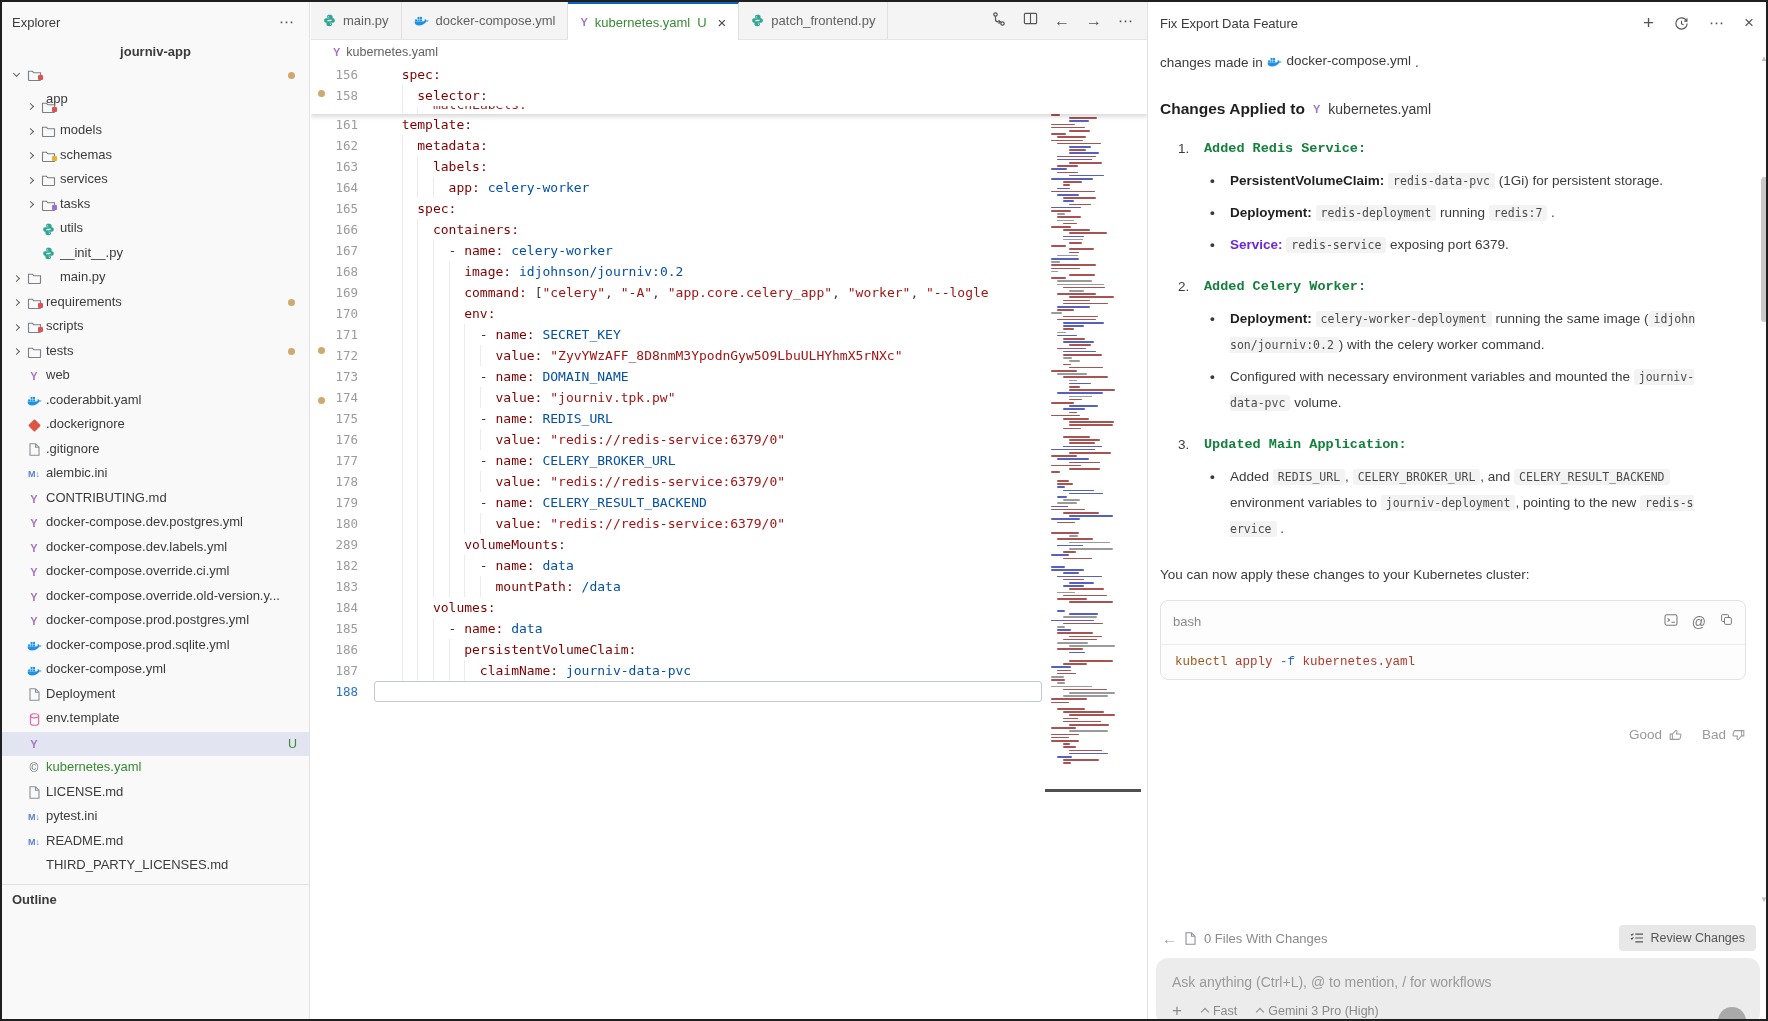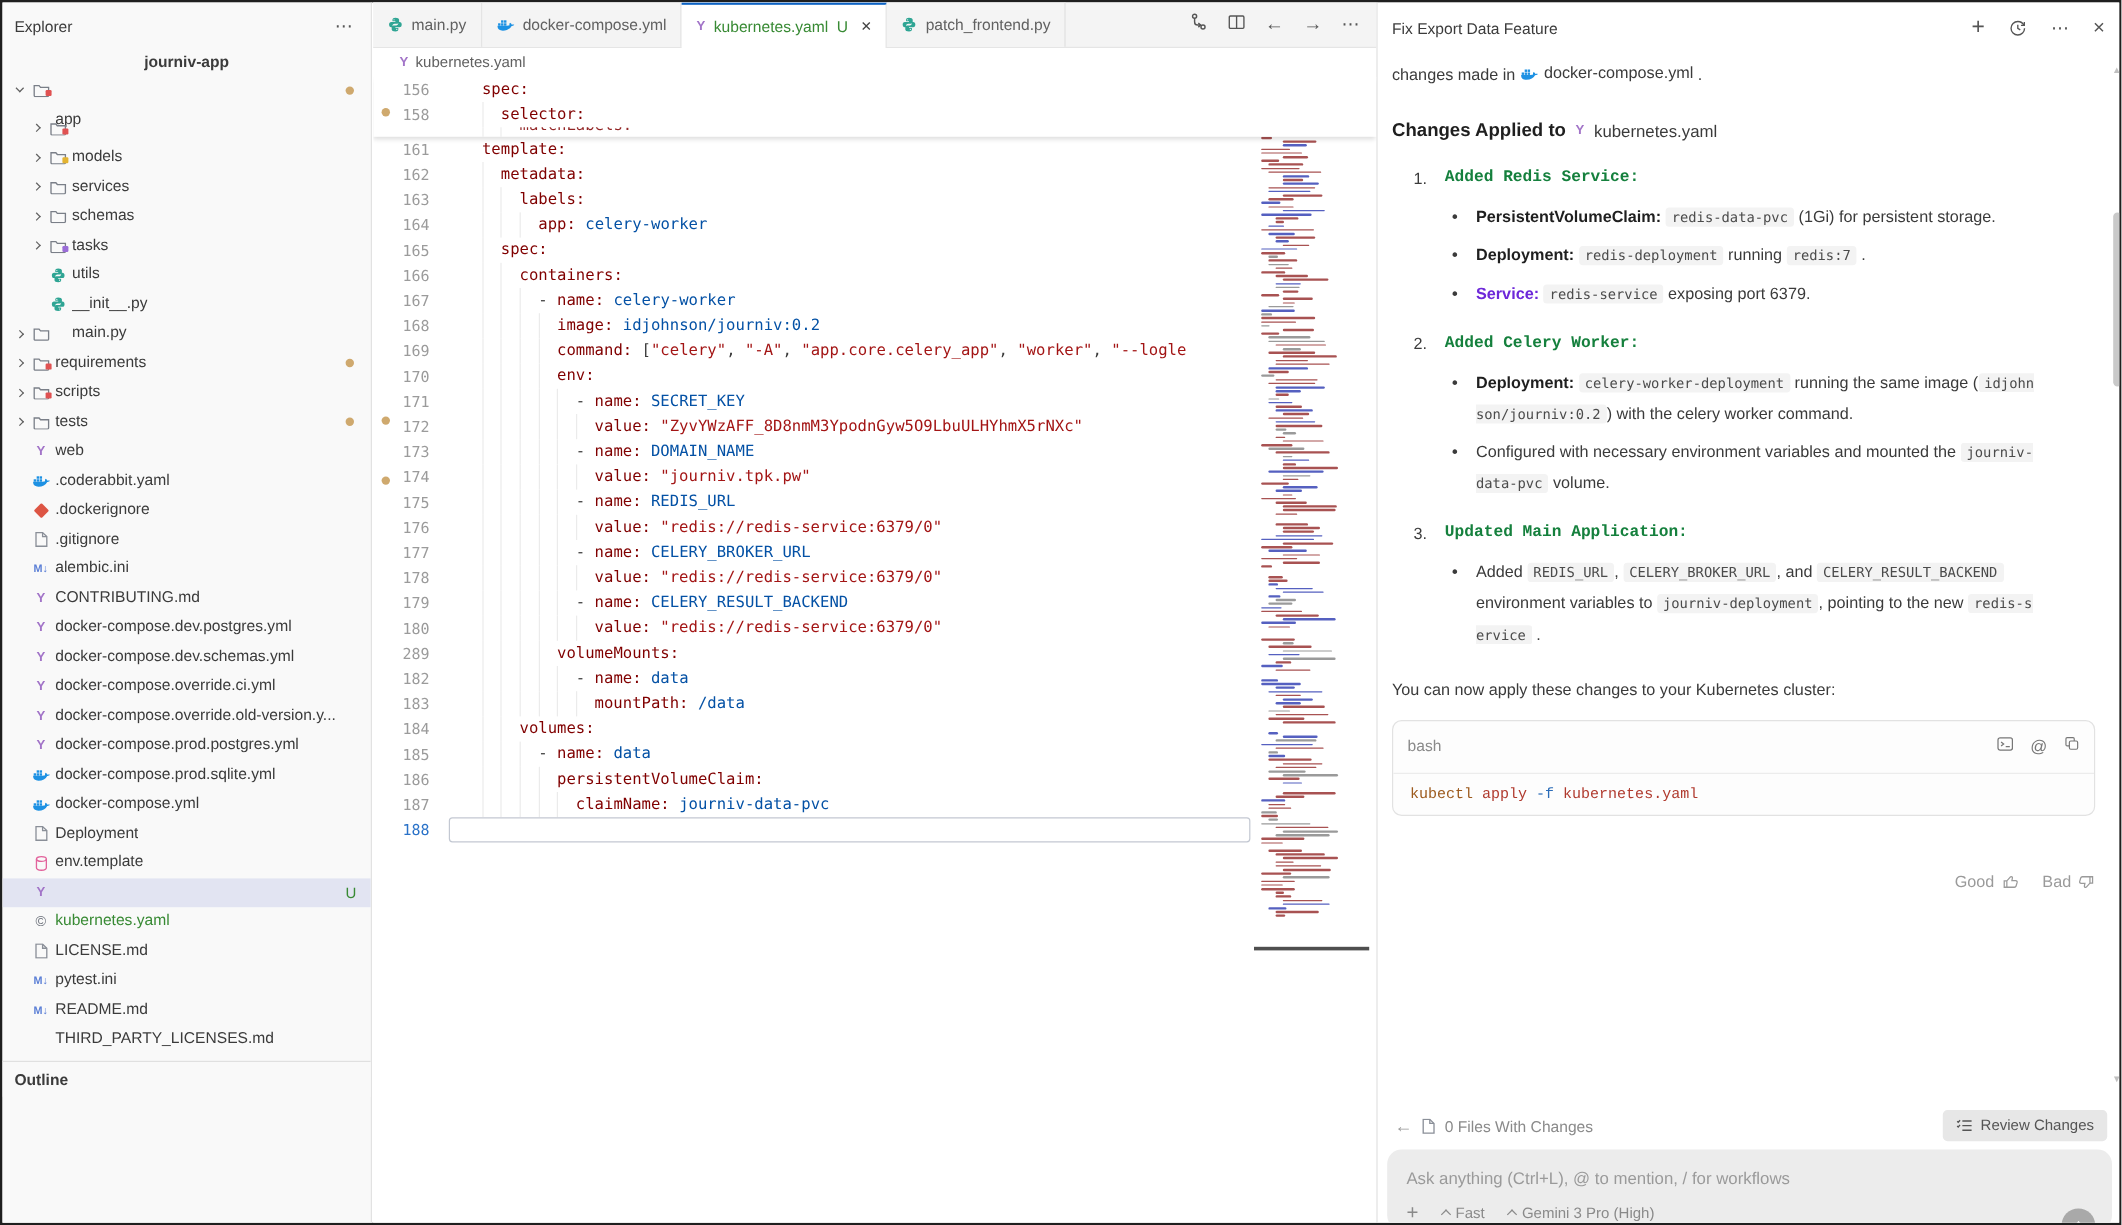--- a/index.html
+++ b/index.html
@@ -142,38 +142,38 @@
         <div class="trow">
           <span style="width:20px;flex:0 0 20px;"></span>
           <span class="chev r">
             <i></i>
           </span>
           <span class="ticon">
             <span class="ic">
               <svg width="15" height="12" viewBox="0 0 15 13">
                 <path d="M1 2.5h4.4l1.3 1.6H14v7.4a1 1 0 0 1-1 1H2a1 1 0 0 1-1-1z" fill="none" stroke="#7a7f88" stroke-width="1.2"></path>
               </svg>
-              <span class="badge" style="background:#e3b330"></span>
-            </span>
-          </span>
-          <span class="tlabel">services</span>
+            </span>
+          </span>
+          <span class="tlabel">schemas</span>
         </div>
         <div class="trow">
           <span style="width:20px;flex:0 0 20px;"></span>
           <span class="chev r">
             <i></i>
           </span>
           <span class="ticon">
             <span class="ic">
               <svg width="15" height="12" viewBox="0 0 15 13">
                 <path d="M1 2.5h4.4l1.3 1.6H14v7.4a1 1 0 0 1-1 1H2a1 1 0 0 1-1-1z" fill="none" stroke="#7a7f88" stroke-width="1.2"></path>
               </svg>
-            </span>
-          </span>
-          <span class="tlabel">schemas</span>
+              <span class="badge" style="background:#e3b330"></span>
+            </span>
+          </span>
+          <span class="tlabel">services</span>
         </div>
         <div class="trow">
           <span style="width:20px;flex:0 0 20px;"></span>
           <span class="chev r">
             <i></i>
           </span>
           <span class="ticon">
             <span class="ic">
               <svg width="15" height="12" viewBox="0 0 15 13">
                 <path d="M1 2.5h4.4l1.3 1.6H14v7.4a1 1 0 0 1-1 1H2a1 1 0 0 1-1-1z" fill="none" stroke="#7a7f88" stroke-width="1.2"></path>
@@ -356,21 +356,21 @@
           <span class="tlabel">docker-compose.dev.postgres.yml</span>
         </div>
         <div class="trow">
           <span style="width:6px;flex:0 0 6px;"></span>
           <span class="chev" style="border:none"></span>
           <span class="ticon">
             <span class="ic">
               <span style="color:#a274c8;font-weight:bold;font-size:11px;">Y</span>
             </span>
           </span>
-          <span class="tlabel">docker-compose.dev.schemas.yml</span>
+          <span class="tlabel">docker-compose.dev.labels.yml</span>
         </div>
         <div class="trow">
           <span style="width:6px;flex:0 0 6px;"></span>
           <span class="chev" style="border:none"></span>
           <span class="ticon">
             <span class="ic">
               <span style="color:#a274c8;font-weight:bold;font-size:11px;">Y</span>
             </span>
           </span>
           <span class="tlabel">docker-compose.override.ci.yml</span>

